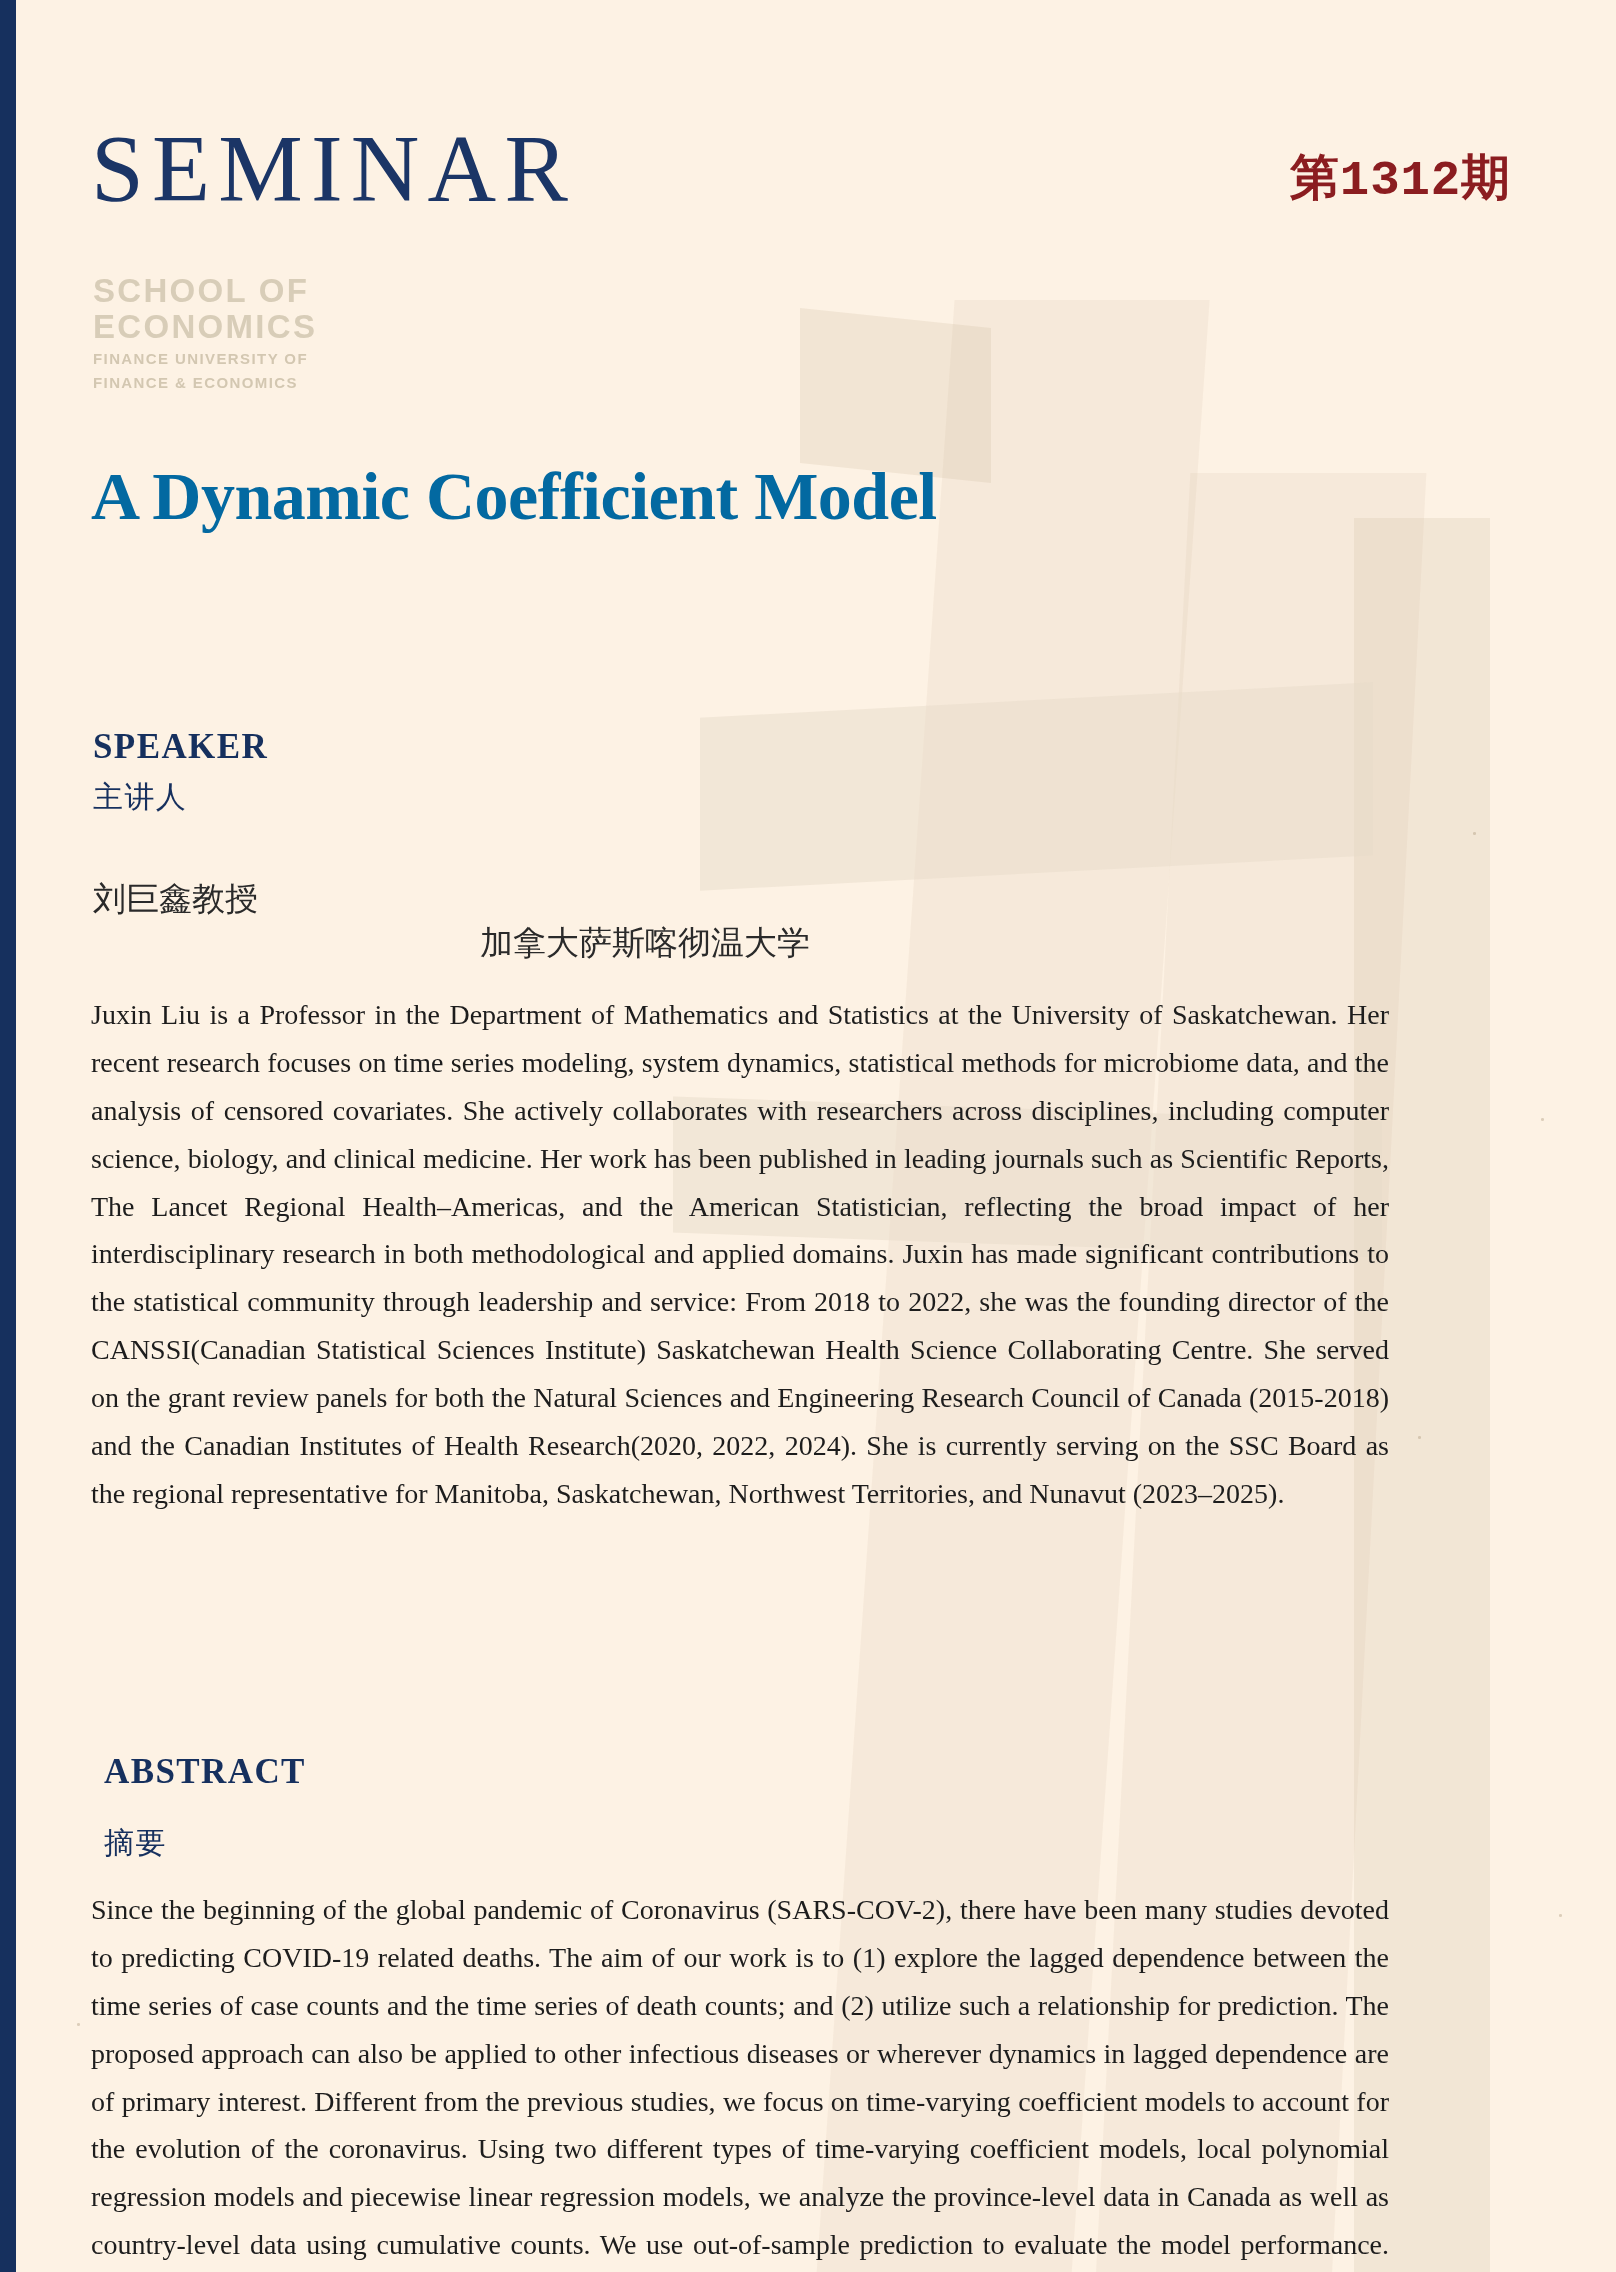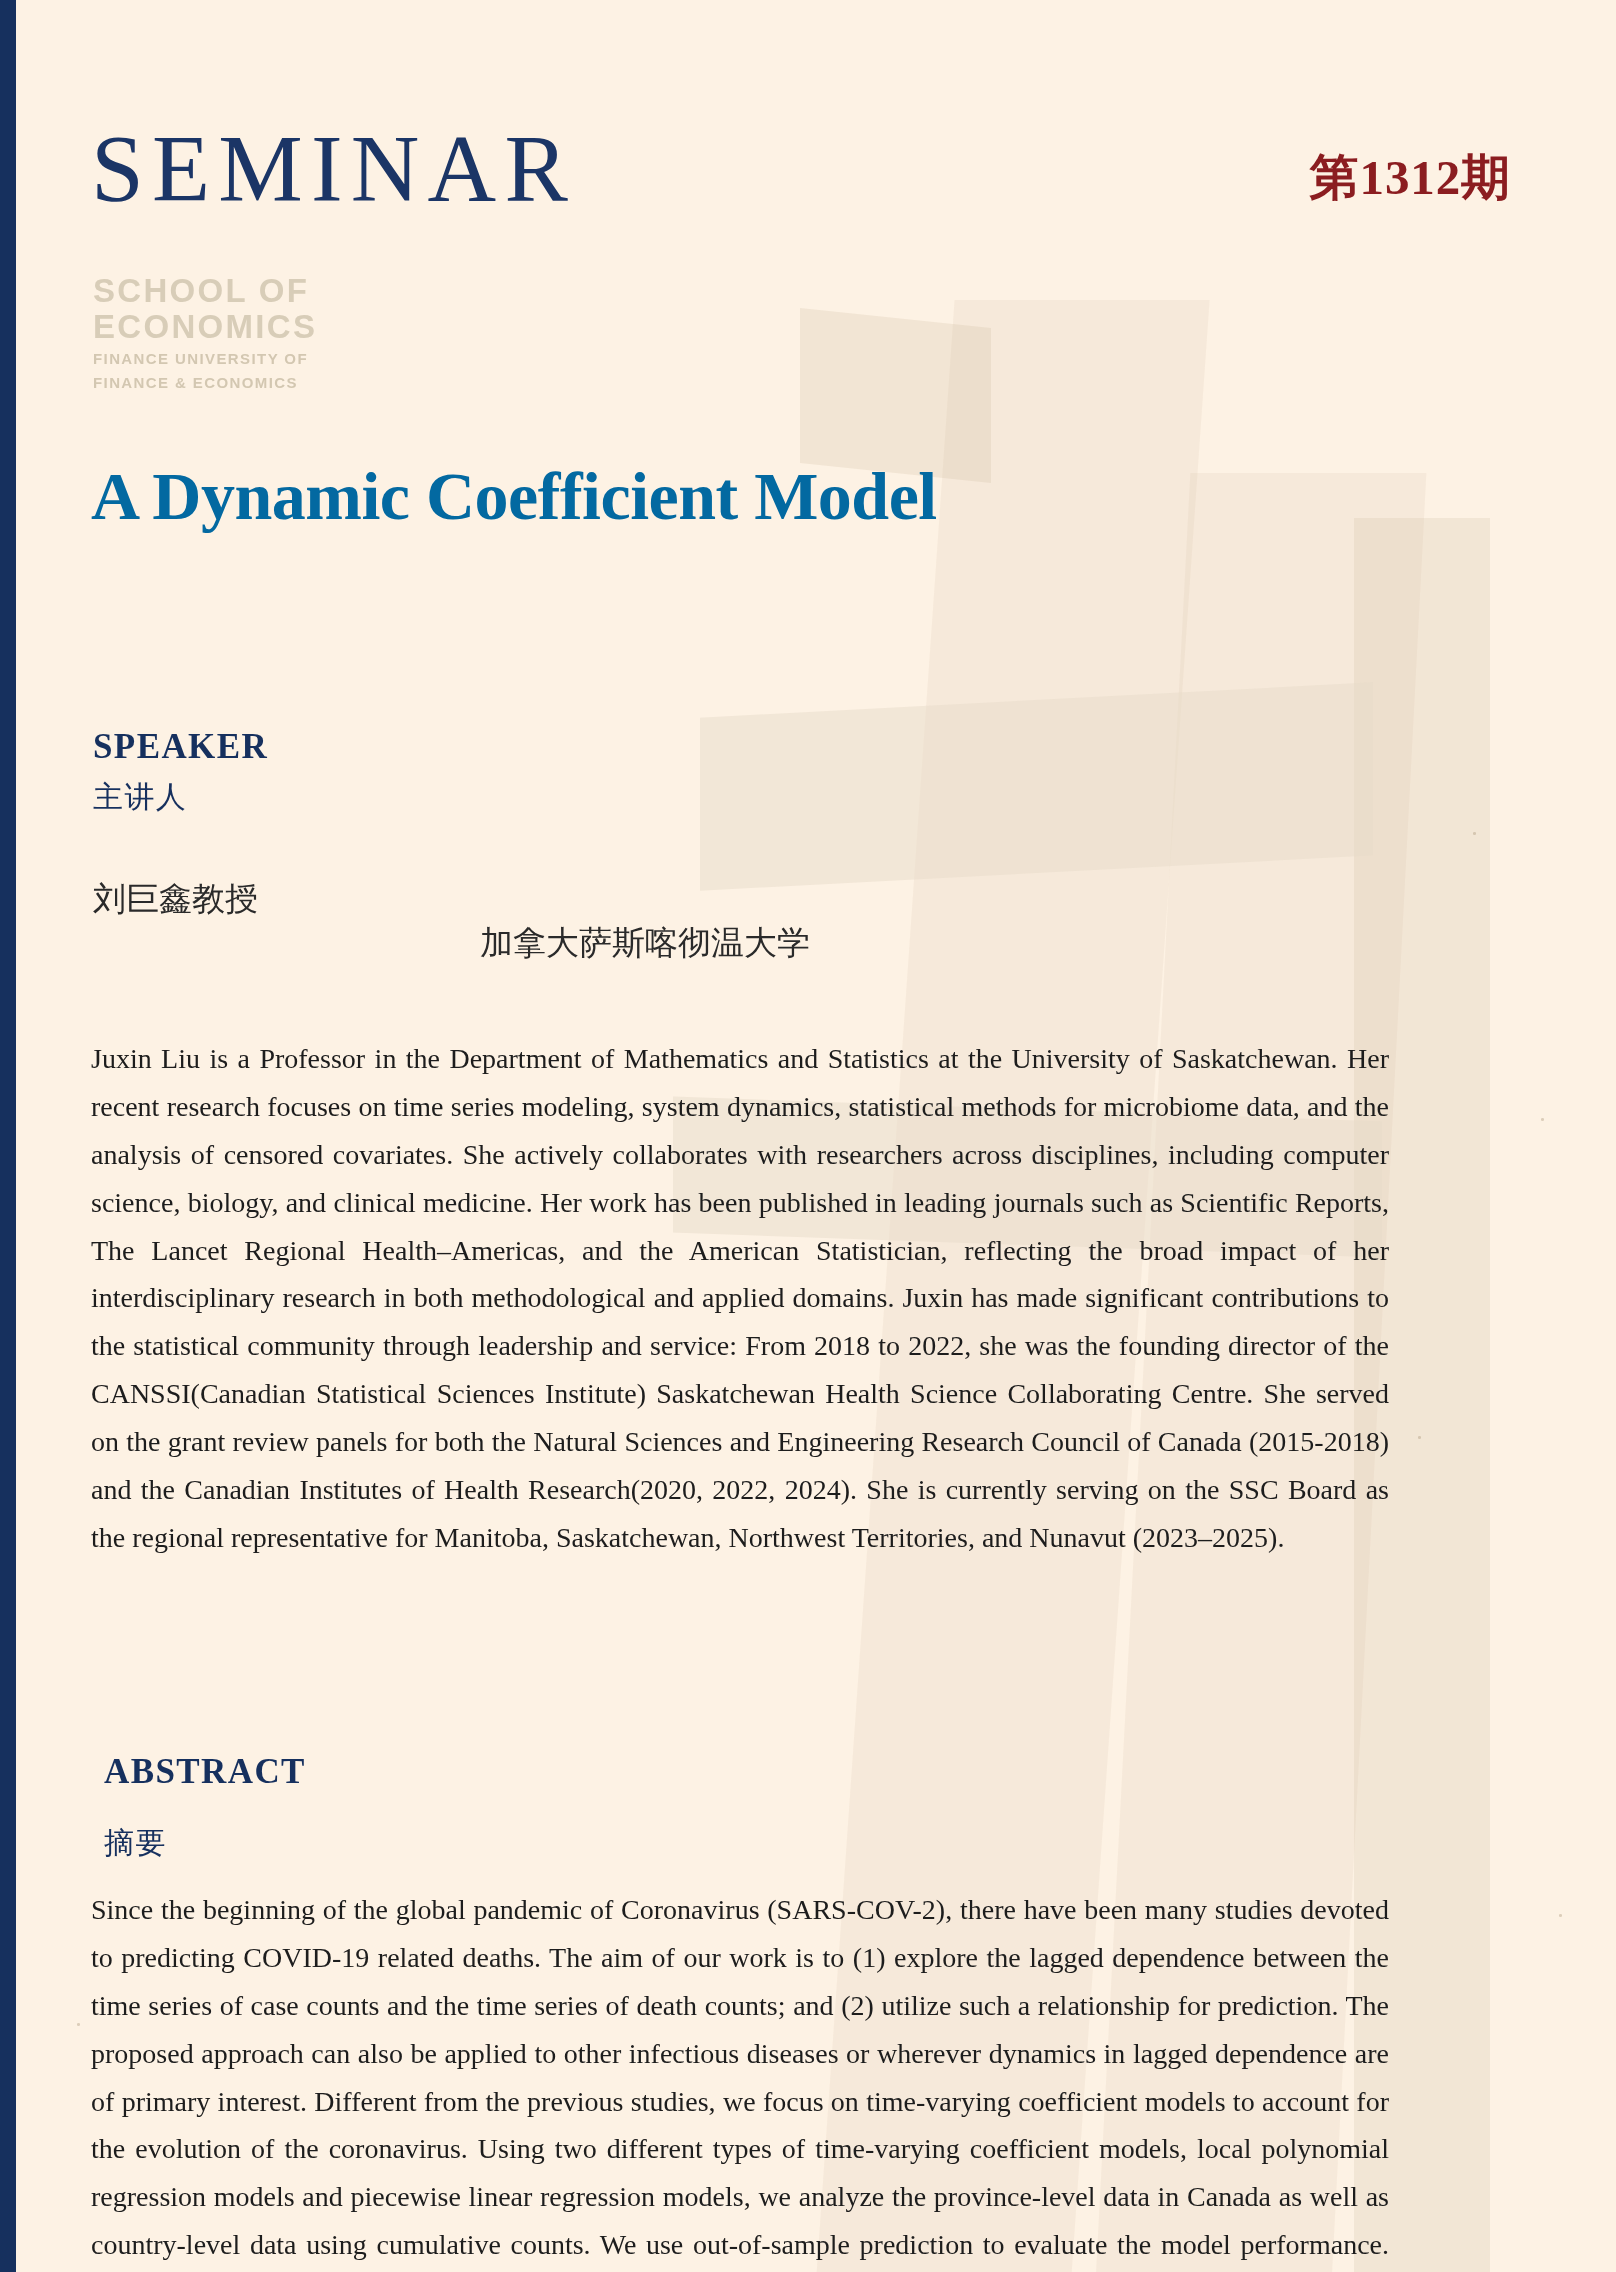--- a/index.html
+++ b/index.html
@@ -56,21 +56,21 @@
     font-family: "Liberation Serif", serif;
     font-size: 95px;
     letter-spacing: 8.2px;
     color: #1b3566;
     font-weight: 400;
   }
   .issue {
     position: absolute;
     right: 105px;
     top: 145px;
-    font-family: Liberation Serif, serif;
+    font-family: Liberation Mono, monospace;
     font-size: 49px;
     color: #8b1d20;
     font-weight: 700;
     letter-spacing: 0.9px;
     text-align: center;
   }
   .school-block {
     position: absolute;
     left: 93px;
     top: 273px;
@@ -148,21 +148,21 @@
     position: absolute;
     left: 91px;
     width: 1298px;
     font-family: "Liberation Serif", serif;
     font-size: 28px;
     line-height: 1.71;
     color: #1d1d1d;
     text-align: justify;
     text-justify: inter-word;
   }
-  #bio { top: 991px; margin-top: 44px; }
+  #bio { top: 991px; }
   #abstract-head { left: 104px; top: 1752px; }
   #abstract-head-cn { left: 104px; top: 1802px; margin-top: 21px; }
   #abstract { top: 1886px; left: 91px; }
   .speck {
     position: absolute;
     width: 2.7px;
     height: 2.7px;
     border-radius: 50%;
     background: rgba(160, 140, 110, 0.35);
   }

